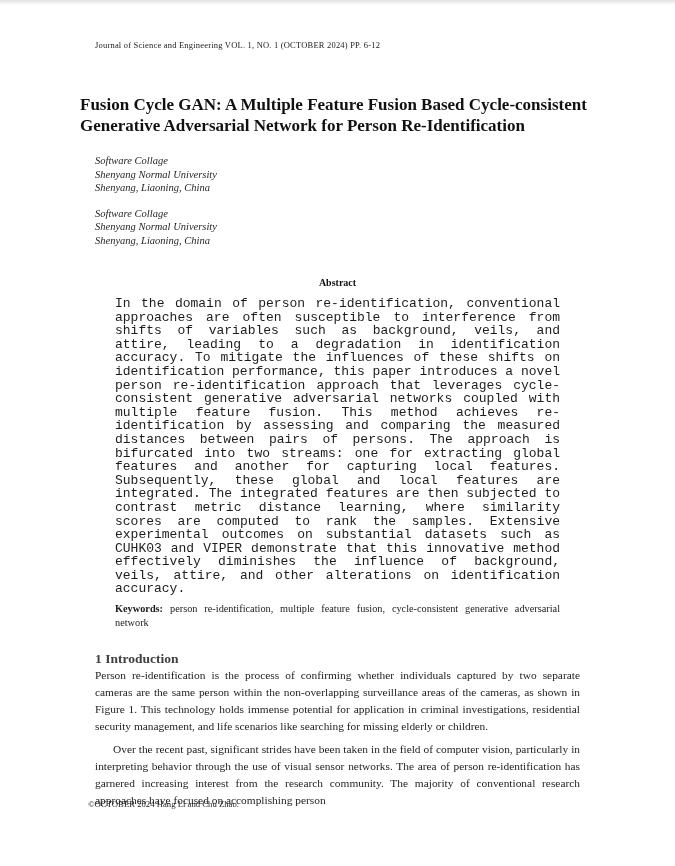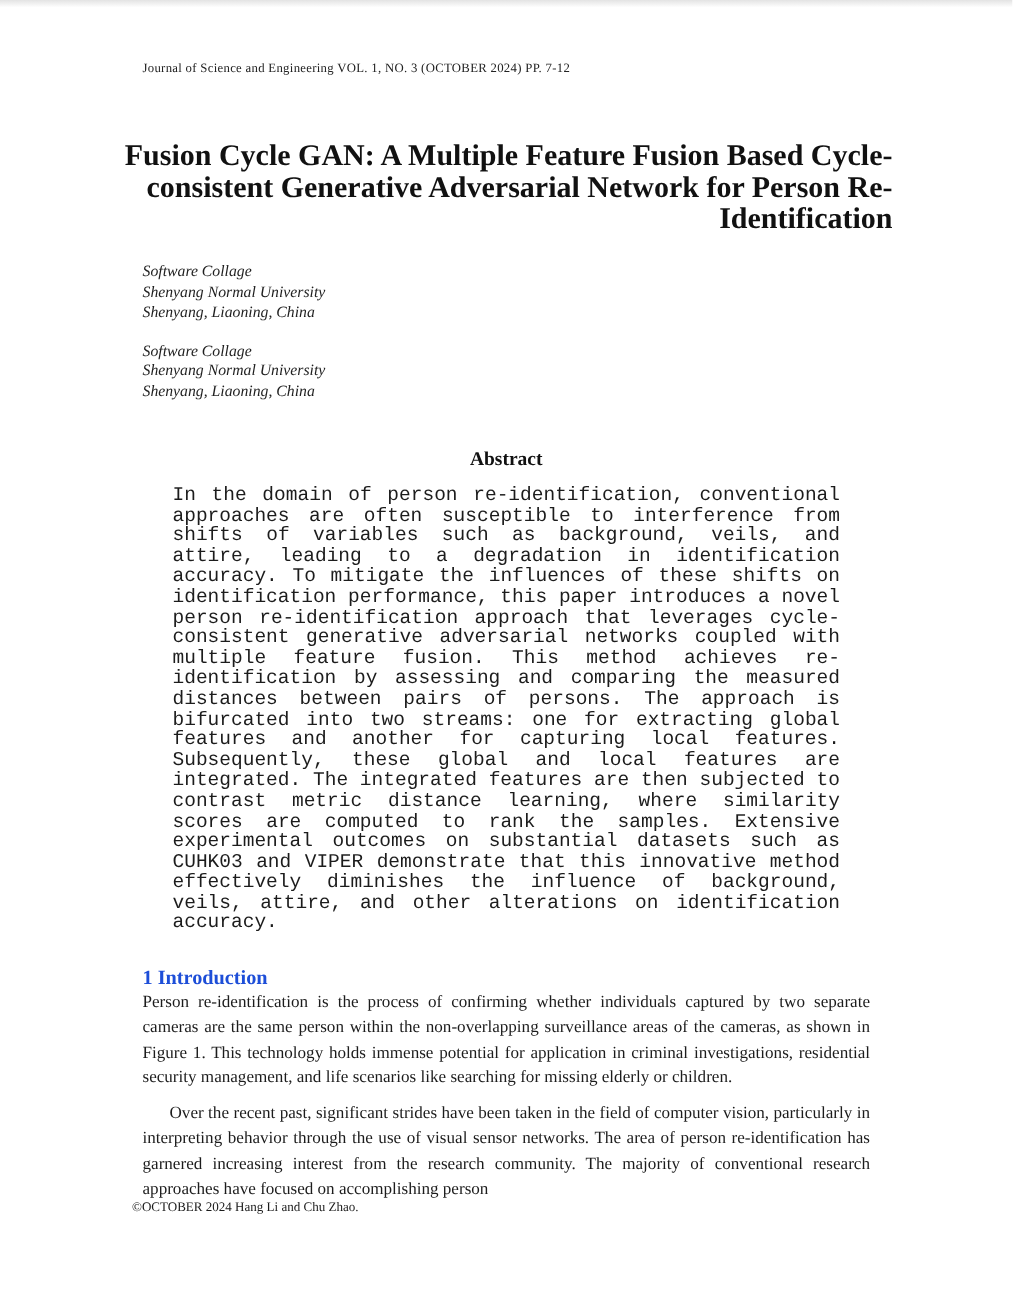--- a/index.html
+++ b/index.html
@@ -22,23 +22,23 @@
   .content {
     padding: 40px 95px 0 95px;
   }
   .journal-line {
     font-size: 8.5px;
     letter-spacing: 0.2px;
     color: #222;
   }
   .paper-title {
     margin-top: 44px;
-    text-align: right;
+    text-align: left;
     font-weight: bold;
-    font-size: 20px;
+    font-size: 17px;
     line-height: 21px;
     margin-left: -15px;
     margin-right: -15px;
     color: #111;
   }
   .authors {
     margin-top: 18px;
   }
   .author-block { margin-bottom: 12px; }
   .author-name {
@@ -55,21 +55,21 @@
   }
   .editor-line {
     margin-top: 24px;
     font-size: 11px;
   }
   .editor-label { font-weight: bold; }
   .abstract-heading {
     margin-top: 30px;
     text-align: center;
     font-weight: bold;
-    font-size: 13px;
+    font-size: 10px;
     color: #111;
   }
   .abstract-body {
     margin: 9px 20px 0 20px;
     font-size: 13px;
     line-height: 13.6px;
     text-align: justify;
     color: #1c1c1c;
     font-family: Liberation Mono, monospace;
   }
@@ -77,21 +77,21 @@
     margin: 6px 20px 0 20px;
     font-size: 10.3px;
     line-height: 13.6px;
     text-align: justify;
   }
   .keywords-label { font-weight: bold; padding-right: 7px; }
   .section-heading {
     margin-top: 22px;
     font-weight: bold;
     font-size: 13.5px;
-    color: #1d4ed8;
+    color: #404040;
   }
   .body-para {
     font-size: 11.4px;
     line-height: 16.8px;
     text-align: justify;
     color: #1c1c1c;
   }
   .body-para.indented {
     margin-top: 7px;
     text-indent: 18px;
@@ -119,21 +119,21 @@
     text-decoration: none;
   }
 </style>
 </head>
 <body>
 
 <div class="page-top-edge"></div>
 
 <div class="content">
 
-  <div class="journal-line">Journal of Science and Engineering VOL. 1, NO. 3 (OCTOBER 2024) PP. 7-12</div>
+  <div class="journal-line">Journal of Science and Engineering VOL. 1, NO. 1 (OCTOBER 2024) PP. 6-12</div>
 
   <h1 class="paper-title">Fusion Cycle GAN: A Multiple Feature Fusion Based Cycle-consistent Generative Adversarial Network for Person Re-Identification</h1>
 
   <div class="authors">
 
     <div class="author-block">
       <div class="affil-line">Software Collage</div>
       <div class="affil-line">Shenyang Normal University</div>
       <div class="affil-line">Shenyang, Liaoning, China</div>
     </div>
@@ -144,20 +144,23 @@
       <div class="affil-line">Shenyang, Liaoning, China</div>
     </div>
 
   </div>
 
 
   <div class="abstract-heading">Abstract</div>
 
   <p class="abstract-body">In the domain of person re-identification, conventional approaches are often susceptible to interference from shifts of variables such as background, veils, and attire, leading to a degradation in identification accuracy. To mitigate the influences of these shifts on identification performance, this paper introduces a novel person re-identification approach that leverages cycle-consistent generative adversarial networks coupled with multiple feature fusion. This method achieves re-identification by assessing and comparing the measured distances between pairs of persons. The approach is bifurcated into two streams: one for extracting global features and another for capturing local features. Subsequently, these global and local features are integrated. The integrated features are then subjected to contrast metric distance learning, where similarity scores are computed to rank the samples. Extensive experimental outcomes on substantial datasets such as CUHK03 and VIPER demonstrate that this innovative method effectively diminishes the influence of background, veils, attire, and other alterations on identification accuracy.</p>
 
+  <p class="keywords">
+    <span class="keywords-label">Keywords:</span><span>person re-identification, multiple feature fusion, cycle-consistent generative adversarial network</span>
+  </p>
 
   <h2 class="section-heading">1 Introduction</h2>
 
   <p class="body-para">Person re-identification is the process of confirming whether individuals captured by two separate cameras are the same person within the non-overlapping surveillance areas of the cameras, as shown in Figure 1. This technology holds immense potential for application in criminal investigations, residential security management, and life scenarios like searching for missing elderly or children.</p>
 
   <p class="body-para indented">Over the recent past, significant strides have been taken in the field of computer vision, particularly in interpreting behavior through the use of visual sensor networks. The area of person re-identification has garnered increasing interest from the research community. The majority of conventional research approaches have focused on accomplishing person</p>
 
 </div>
 
 <div class="footer">

